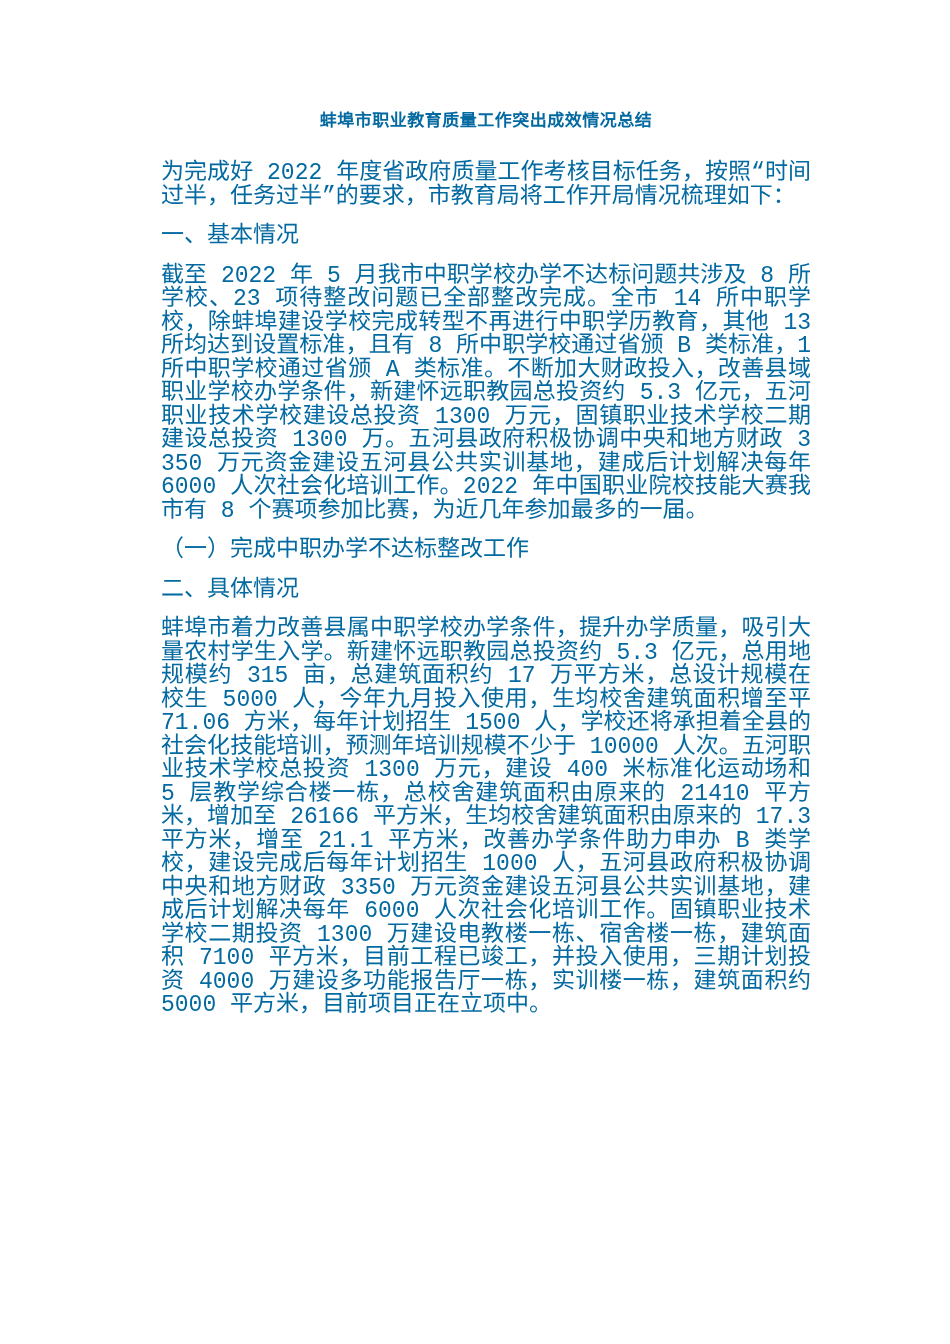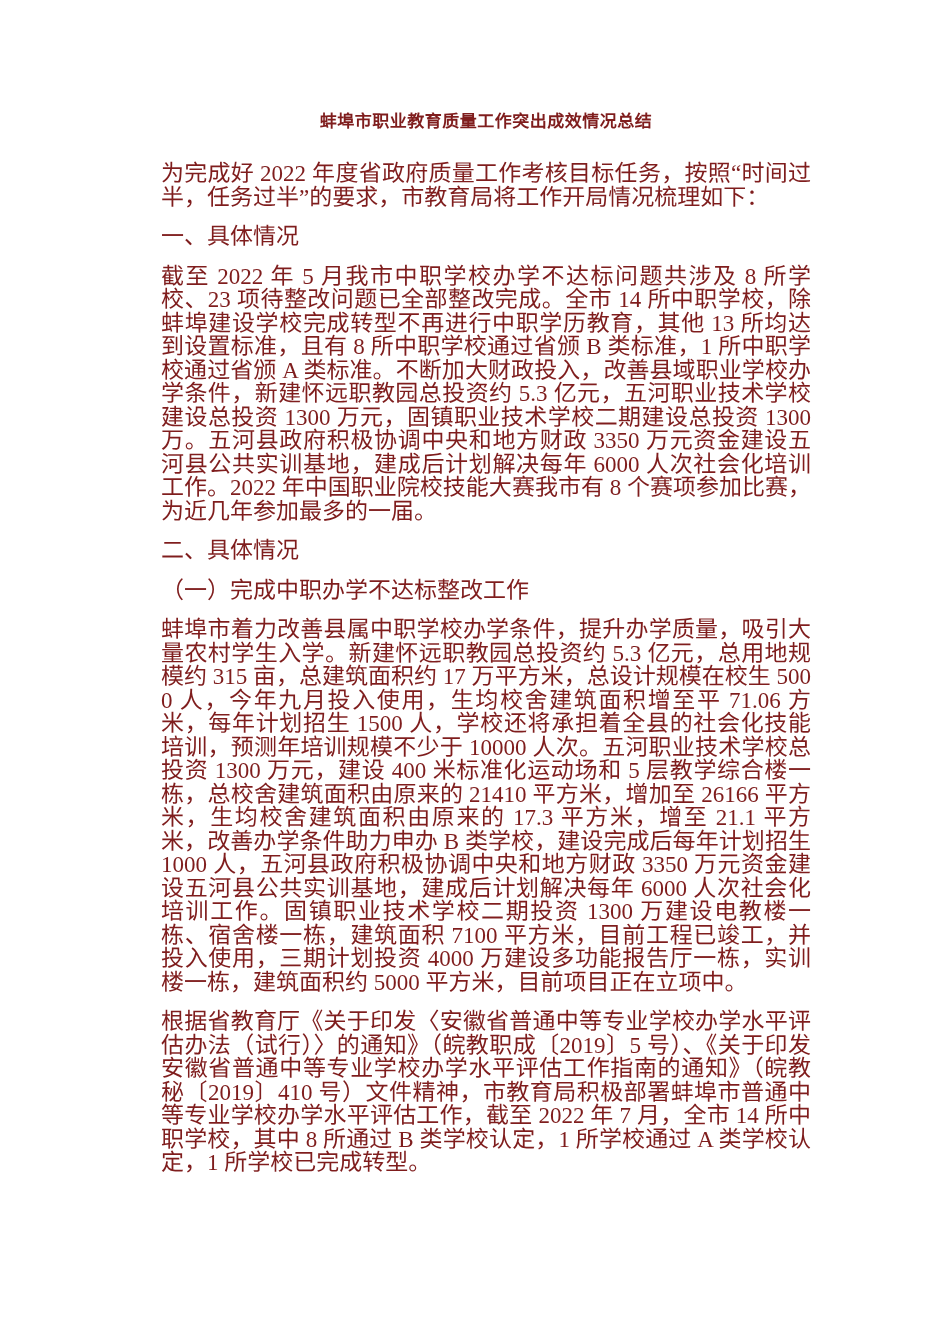--- a/index.html
+++ b/index.html
@@ -6,22 +6,22 @@
     margin: 0;
     padding: 0;
     background: #ffffff;
   }
   .page {
     position: relative;
     width: 812px;
     height: 1344px;
     background: #ffffff;
     overflow: hidden;
-    font-family: Liberation Serif, serif;
-    color: #7f1d1d;
+    font-family: Liberation Mono, monospace;
+    color: #0369a1;
   }
   .content {
     position: absolute;
     left: 145px;
     top: 110px;
     width: 682px;
   }
   .doc-title {
     font-size: 17px;
     font-weight: 600;
@@ -40,21 +40,20 @@
   }
 </style>
 </head>
 <body>
 
 <div class="page">
   <div class="content">
     <h1 class="doc-title">蚌埠市职业教育质量工作突出成效情况总结</h1>
     <div class="doc-body">
       <p>为完成好 2022 年度省政府质量工作考核目标任务，按照“时间过半，任务过半”的要求，市教育局将工作开局情况梳理如下：</p>
-      <p>一、具体情况</p>
+      <p>一、基本情况</p>
       <p>截至 2022 年 5 月我市中职学校办学不达标问题共涉及 8 所学校、23 项待整改问题已全部整改完成。全市 14 所中职学校，除蚌埠建设学校完成转型不再进行中职学历教育，其他 13 所均达到设置标准，且有 8 所中职学校通过省颁 B 类标准，1 所中职学校通过省颁 A 类标准。不断加大财政投入，改善县域职业学校办学条件，新建怀远职教园总投资约 5.3 亿元，五河职业技术学校建设总投资 1300 万元，固镇职业技术学校二期建设总投资 1300 万。五河县政府积极协调中央和地方财政 3350 万元资金建设五河县公共实训基地，建成后计划解决每年 6000 人次社会化培训工作。2022 年中国职业院校技能大赛我市有 8 个赛项参加比赛，为近几年参加最多的一届。</p>
+      <p>（一）完成中职办学不达标整改工作</p>
       <p>二、具体情况</p>
-      <p>（一）完成中职办学不达标整改工作</p>
       <p>蚌埠市着力改善县属中职学校办学条件，提升办学质量，吸引大量农村学生入学。新建怀远职教园总投资约 5.3 亿元，总用地规模约 315 亩，总建筑面积约 17 万平方米，总设计规模在校生 5000 人，今年九月投入使用，生均校舍建筑面积增至平 71.06 方米，每年计划招生 1500 人，学校还将承担着全县的社会化技能培训，预测年培训规模不少于 10000 人次。五河职业技术学校总投资 1300 万元，建设 400 米标准化运动场和 5 层教学综合楼一栋，总校舍建筑面积由原来的 21410 平方米，增加至 26166 平方米，生均校舍建筑面积由原来的 17.3 平方米，增至 21.1 平方米，改善办学条件助力申办 B 类学校，建设完成后每年计划招生 1000 人，五河县政府积极协调中央和地方财政 3350 万元资金建设五河县公共实训基地，建成后计划解决每年 6000 人次社会化培训工作。固镇职业技术学校二期投资 1300 万建设电教楼一栋、宿舍楼一栋，建筑面积 7100 平方米，目前工程已竣工，并投入使用，三期计划投资 4000 万建设多功能报告厅一栋，实训楼一栋，建筑面积约 5000 平方米，目前项目正在立项中。</p>
-      <p>根据省教育厅《关于印发〈安徽省普通中等专业学校办学水平评估办法（试行）〉的通知》（皖教职成〔2019〕5 号）、《关于印发安徽省普通中等专业学校办学水平评估工作指南的通知》（皖教秘〔2019〕410 号）文件精神，市教育局积极部署蚌埠市普通中等专业学校办学水平评估工作，截至 2022 年 7 月，全市 14 所中职学校，其中 8 所通过 B 类学校认定，1 所学校通过 A 类学校认定，1 所学校已完成转型。</p>
     </div>
   </div>
 </div>
 
 </body></html>

